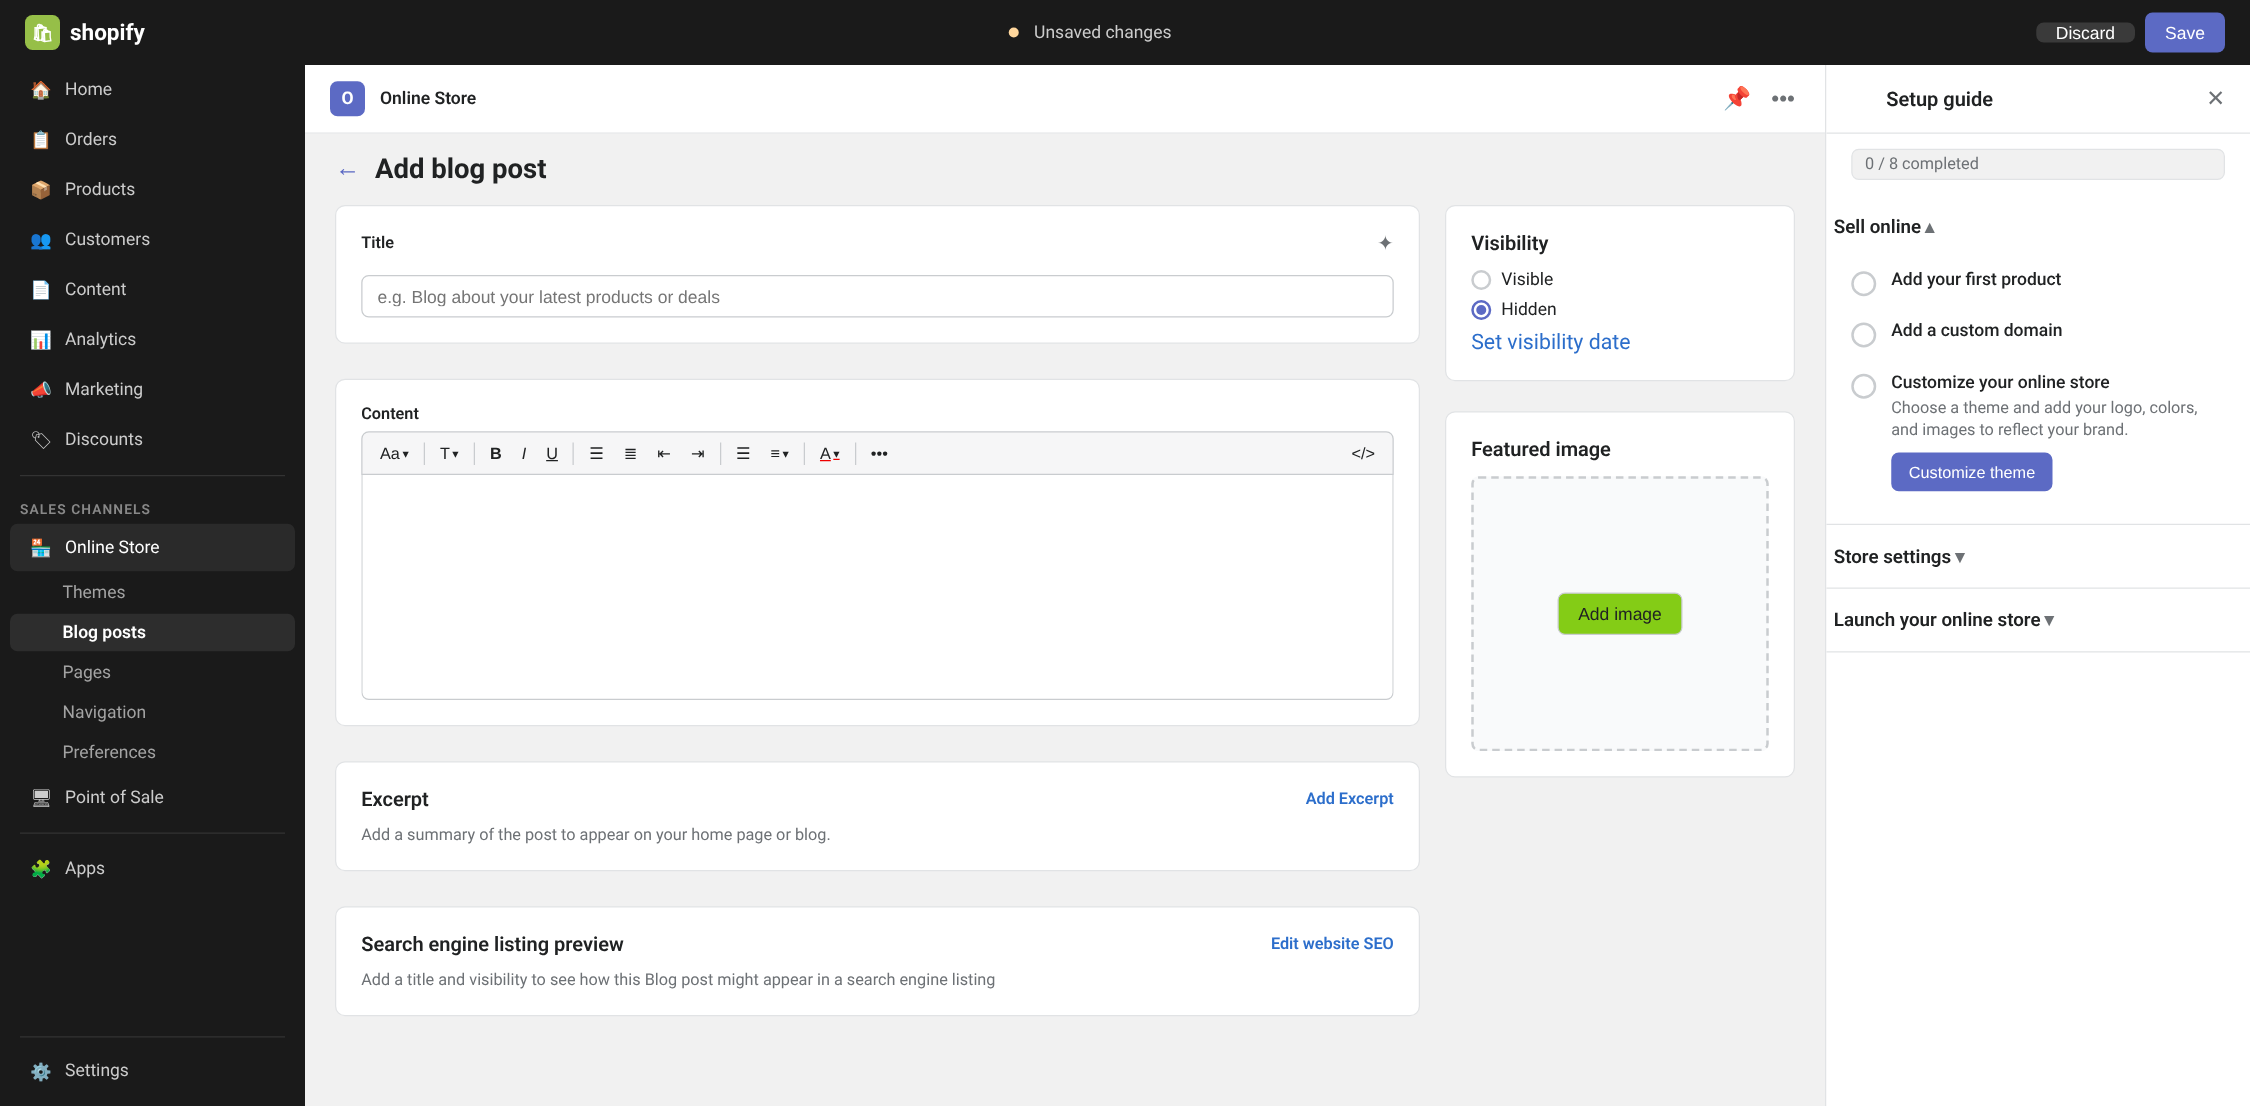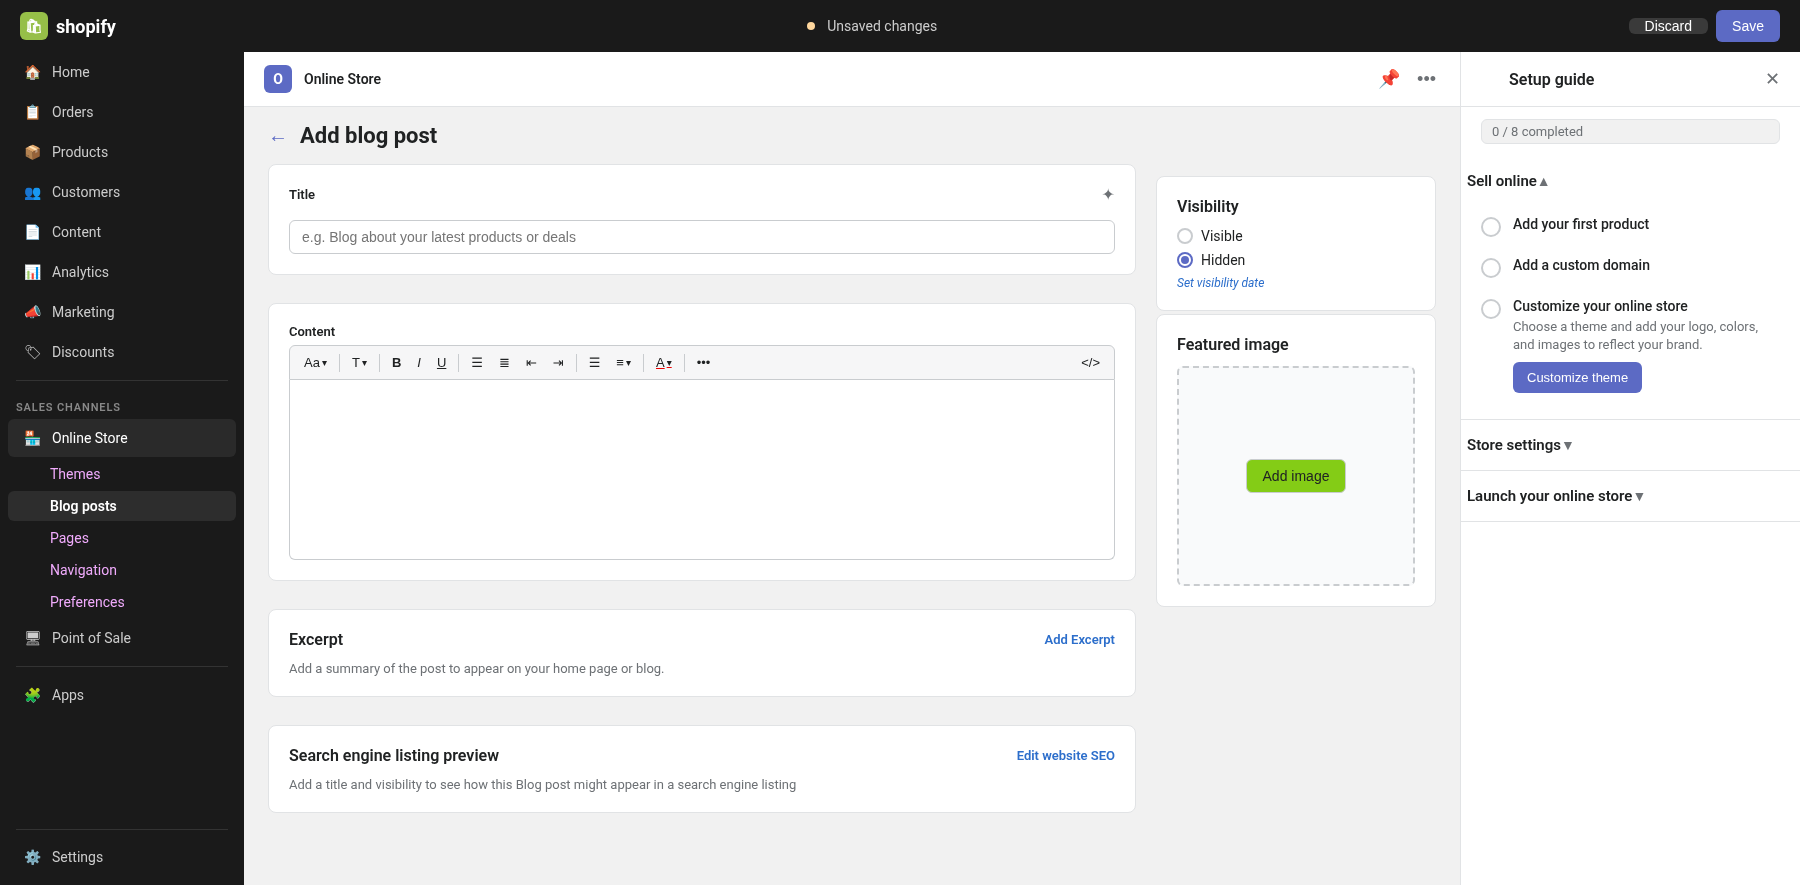--- a/index.html
+++ b/index.html
@@ -54,21 +54,21 @@
       font-size: 11px;
       color: #888;
       text-transform: uppercase;
       letter-spacing: 0.08em;
       font-weight: 600;
     }
     .sidebar-sub-item {
       display: flex;
       align-items: center;
       padding: 7px 16px 7px 42px;
-      color: #f0abfc;
+      color: #a3a3a3;
       font-size: 14px;
       cursor: pointer;
       border-radius: 6px;
       margin: 1px 8px;
     }
     .sidebar-sub-item.active { background: #2d2d2d; color: #fff; font-weight: 600; }
     .sidebar-divider { height: 1px; background: #333; margin: 8px 16px; }
     .sidebar-bottom { margin-top: auto; padding-bottom: 8px; }
 
     
@@ -107,21 +107,21 @@
     .back-btn { background: none; border: none; cursor: pointer; color: #5c6ac4; font-size: 20px; }
     .page-title { font-size: 22px; font-weight: 700; color: #202223; }
 
     
     .content-scroll { flex: 1; overflow-y: auto; padding: 0 24px 24px; display: flex; gap: 20px; }
 
     
     .left-column { flex: 1; display: flex; flex-direction: column; gap: 28px; }
 
     
-    .right-column { width: 280px; display: flex; flex-direction: column; gap: 3px; margin-top: 12px; }
+    .right-column { width: 280px; display: flex; flex-direction: column; gap: 24px; }
 
     
     .card {
       background: #fff;
       border-radius: 8px;
       border: 1px solid #e1e3e5;
       padding: 20px;
     }
     .card-title { font-size: 16px; font-weight: 600; color: #202223; margin-bottom: 12px; display: flex; justify-content: space-between; align-items: center; }
 
@@ -185,21 +185,21 @@
 
     
     .radio-group { display: flex; flex-direction: column; gap: 8px; }
     .radio-item { display: flex; align-items: center; gap: 8px; font-size: 14px; color: #202223; cursor: pointer; }
     .radio-circle {
       width: 16px; height: 16px; border-radius: 50%; border: 2px solid #c9cccf;
       display: flex; align-items: center; justify-content: center; flex-shrink: 0;
     }
     .radio-circle.selected { border-color: #5c6ac4; }
     .radio-circle.selected::after { content: ''; width: 8px; height: 8px; background: #5c6ac4; border-radius: 50%; }
-    .set-date-link { font-size: 12px; color: #2c6ecb; text-decoration: none; cursor: pointer; margin-top: 8px; display: block; font-style: italic; }
+    .set-date-link { font-size: 17px; color: #2c6ecb; text-decoration: none; cursor: pointer; margin-top: 8px; display: block; }
 
     
     .featured-image-area {
       border: 2px dashed #c9cccf;
       border-radius: 6px;
       min-height: 220px;
       display: flex;
       align-items: center;
       justify-content: center;
       background: #f9fafb;

